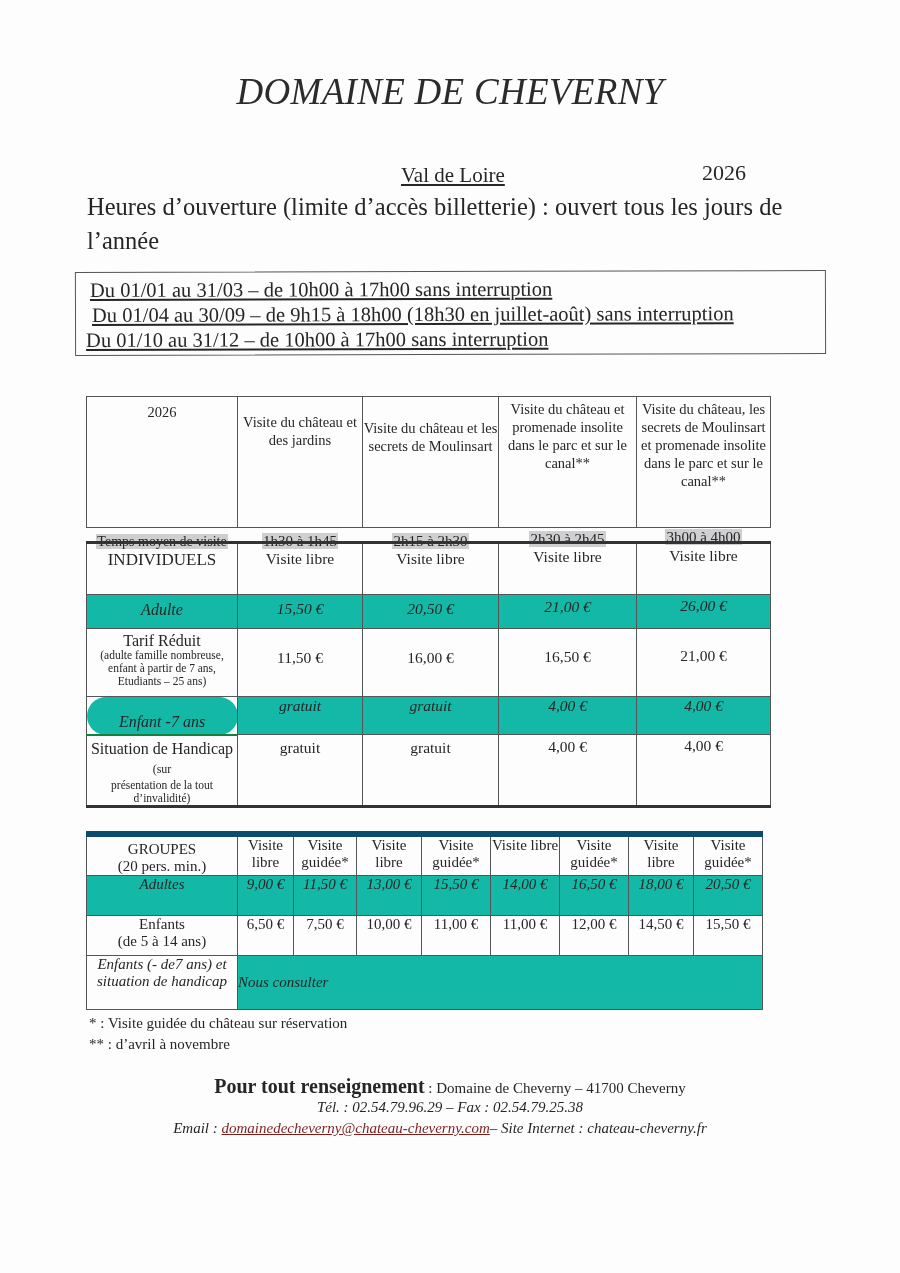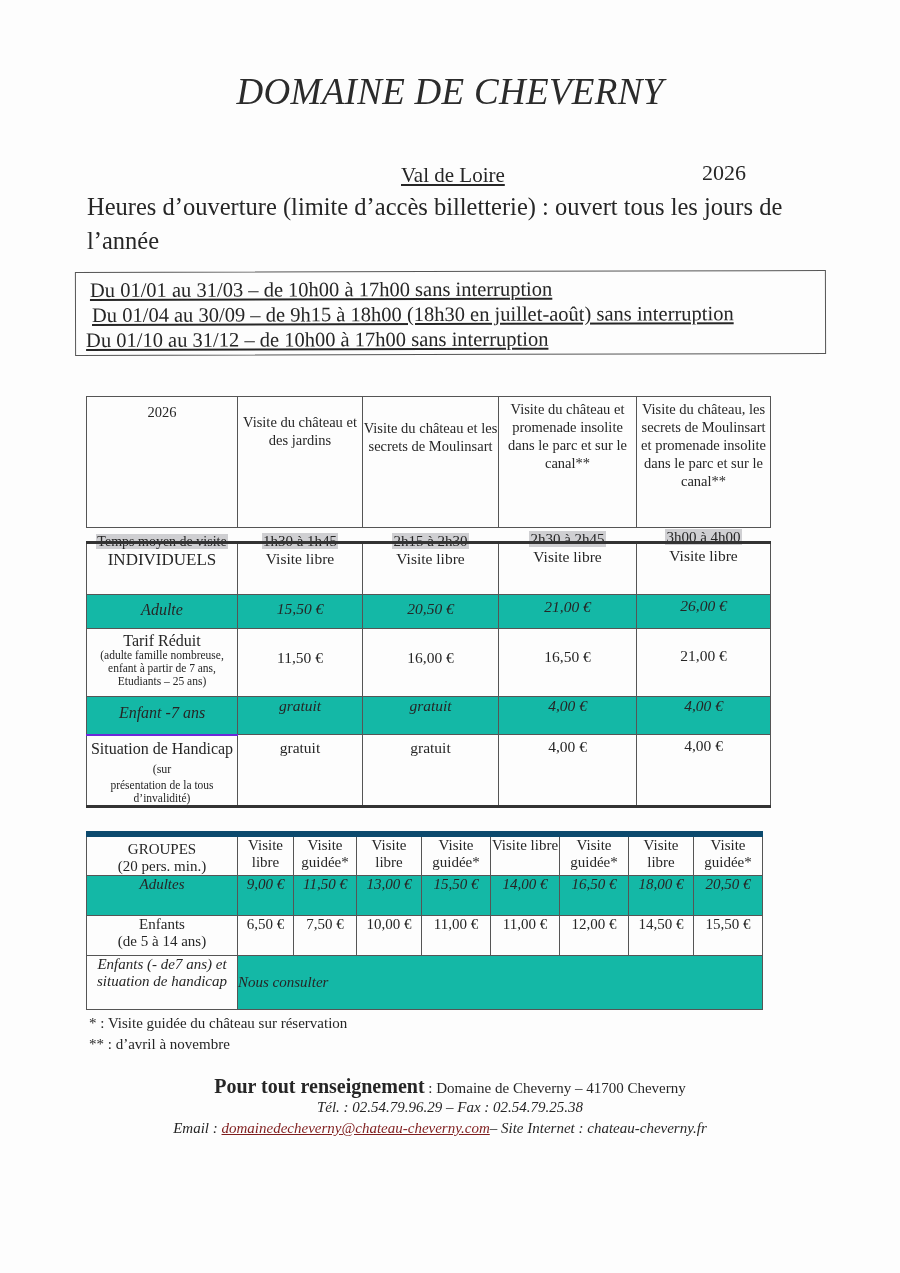--- a/index.html
+++ b/index.html
@@ -95,31 +95,31 @@
     <td class="lbl" style="padding-top:3px; line-height:17px;">
       <span>Tarif Réduit</span>
       <span class="small">(adulte famille nombreuse, enfant  à partir de 7 ans, Etudiants – 25 ans)</span>
     </td>
     <td style="padding-top:20px;">11,50 €</td>
     <td style="padding-top:20px;">16,00 €</td>
     <td style="padding-top:19px;">16,50 €</td>
     <td style="padding-top:18px;">21,00 €</td>
   </tr>
   <tr class="shade" style="height:38px;">
-    <td class="lbl" style="padding-top:7px; border-bottom:2px solid #6d28d9;">Enfant -7 ans</td>
+    <td class="lbl" style="padding-top:16px; border-bottom:2px solid #15803d;border-radius:19px;">Enfant -7 ans</td>
     <td style="padding-top:0px;">gratuit</td>
     <td style="padding-top:0px;">gratuit</td>
     <td style="padding-top:0px;">4,00 €</td>
     <td style="padding-top:0px;">4,00 €</td>
   </tr>
   <tr style="height:72px; border-bottom:3px solid #333;">
     <td class="lbl" style="padding-top:3px; line-height:19px;">
       <span>Situation de Handicap</span>
       <span style="font-size:12px;">(sur</span>
-      <span class="small">présentation de la tous d’invalidité)</span>
+      <span class="small">présentation de la tout d’invalidité)</span>
     </td>
     <td style="padding-top:4px;">gratuit</td>
     <td style="padding-top:4px;">gratuit</td>
     <td style="padding-top:3px;">4,00 €</td>
     <td style="padding-top:2px;">4,00 €</td>
   </tr>
 </tbody>
   </table>
 
 <table class="t3">

